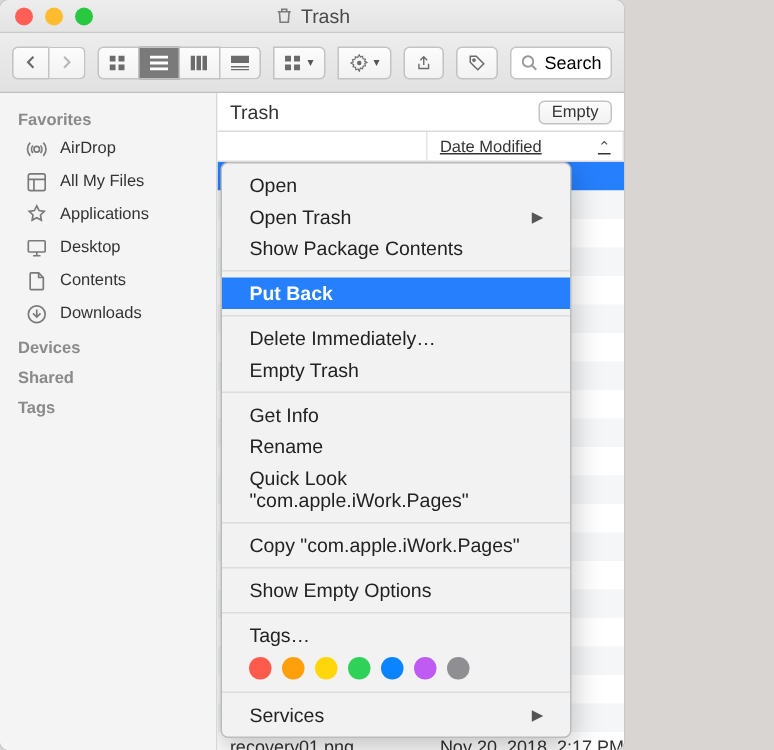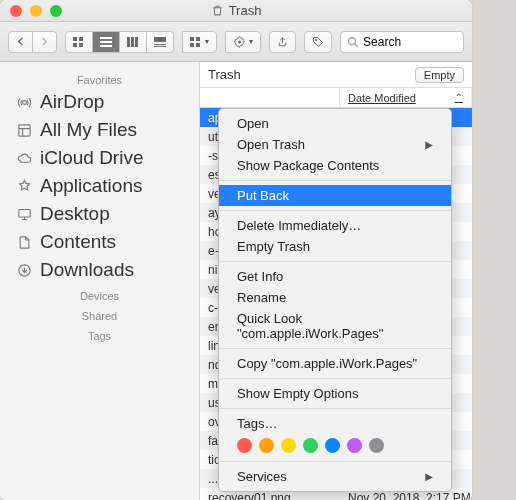--- a/index.html
+++ b/index.html
@@ -1,49 +1,49 @@
 <!DOCTYPE html>
 <html><head>
 <meta charset="utf-8">
 <style>
 * { margin:0; padding:0; box-sizing:border-box; font-family:-apple-system,"Helvetica Neue",Arial,sans-serif; }
 body { background:#d8d5d2; width:516px; height:500px; overflow:hidden; }
-.window { width:472px; height:500px; background:#fff; display:flex; flex-direction:column; border-radius:6px; overflow:hidden; box-shadow:0 0 1px rgba(0,0,0,.3); }
+.window { width:416px; height:500px; background:#fff; display:flex; flex-direction:column; border-radius:6px; overflow:hidden; box-shadow:0 0 1px rgba(0,0,0,.3); }
 .titlebar { height:22px; background:linear-gradient(#ededed,#e4e4e4); display:flex; align-items:center; position:relative; border-bottom:1px solid #c9c9c9; }
 .traffic { display:flex; gap:8px; padding-left:10px; }
 .tl { width:12px; height:12px; border-radius:50%; }
 .r{background:#ff5f57;} .y{background:#febc2e;} .g{background:#28c840;}
 .title { position:absolute; left:0; right:0; text-align:center; font-size:13px; color:#4a4a4a; display:flex; align-items:center; justify-content:center; gap:5px; }
 .toolbar { height:40px; background:linear-gradient(#ededed,#e1e1e1); border-bottom:1px solid #bfbfbf; display:flex; align-items:center; padding:0 8px; gap:8px; }
 .seg { display:flex; }
 .btn { height:22px; background:linear-gradient(#fcfcfc,#f2f2f2); border:1px solid #c3c3c3; display:flex; align-items:center; justify-content:center; font-size:11px; color:#555; padding:0 7px; }
 .seg .btn:first-child{border-radius:4px 0 0 4px;} .seg .btn:last-child{border-radius:0 4px 4px 0;} .seg .btn+.btn{border-left:none;}
 .btn.solo{border-radius:4px;}
 .btn.act{background:#7a7a7a;color:#fff;}
 .search { flex:1; max-width:160px; margin-left:auto; height:22px; border:1px solid #c3c3c3; border-radius:4px; background:#fff; display:flex; align-items:center; padding:0 6px; gap:4px; color:#000000; font-size:12px; }
 .body { flex:1; display:flex; overflow:hidden; }
 .sidebar { width:200px; background:#f5f4f4; border-right:1px solid #d7d7d7; padding:6px 0; overflow:hidden; }
-.shead { font-size:11px; color:#8a8a8a; font-weight:400; padding:6px 12px 2px;text-align:center; }
-.sitem { display:flex; align-items:center; gap:8px; padding:3px 12px 3px 16px; font-size:19px; color:#333; }
+.shead { font-size:11px; color:#8a8a8a; font-weight:700; padding:6px 12px 2px; }
+.sitem { display:flex; align-items:center; gap:8px; padding:3px 12px 3px 16px; font-size:11px; color:#333; }
 .sitem .ic { width:16px; height:16px; display:flex; align-items:center; justify-content:center; color:#7a7a7a; }
 .main { flex:1; display:flex; flex-direction:column; position:relative; background:#fff; }
 .mhead { height:26px; border-bottom:1px solid #dcdcdc; display:flex; align-items:center; padding:0 8px; font-size:13px; color:#333; }
 .emptybtn { margin-left:auto; font-size:11px; padding:1px 8px; border:1px solid #c3c3c3; border-radius:4px; background:linear-gradient(#fcfcfc,#f2f2f2); }
 .cols { height:20px; border-bottom:1px solid #dcdcdc; display:flex; font-size:11px; color:#333; }
 .col { padding:3px 8px; border-right:1px solid #e6e6e6; display:flex; align-items:center; }
 .c1{width:140px;} .c2{flex:1; justify-content:space-between;text-decoration:underline;}
 .rows { flex:1; overflow:hidden; position:relative; }
 .row { display:flex; height:19px; font-size:12px; color:#333; align-items:center; }
 .row:nth-child(even){background:#f4f6f8;}
 .row.sel { background:#267ffd; color:#fff; }
 .rc1{width:140px; padding-left:8px; white-space:nowrap; overflow:hidden;}
 .rc2{flex:1; padding-left:8px; white-space:nowrap;}
-.ctxmenu { position:absolute; top:0; left:18px; width:234px; background:#f2f2f2; border:1px solid #bcbcbc; border-radius:5px; box-shadow:0 6px 20px rgba(0,0,0,.25); padding:4px 0; z-index:10; }
+.ctxmenu { position:absolute; top:0; left:2px; width:234px; background:#f2f2f2; border:1px solid #bcbcbc; border-radius:5px; box-shadow:0 6px 20px rgba(0,0,0,.25); padding:4px 0; z-index:10; }
 .mi { padding:3px 18px; font-size:13px; color:#222; display:flex; align-items:center; justify-content:space-between; }
-.mi.hi { background:#267ffd; color:#fff; }
+.mi.hi { background:#267ffd; color:#fff;font-weight:bold; }
 .msep { height:1px; background:#dcdcdc; margin:4px 0; }
 .tagrow { display:flex; gap:7px; padding:4px 18px; }
 .tagdot{width:15px;height:15px;border-radius:50%;}
 .chev{font-size:10px;color:#555;}
 svg{display:block;}
 </style>
 </head>
 <body>
 
 <div class="window">
@@ -167,28 +167,20 @@
             <svg width="15" height="15" viewBox="0 0 24 24" fill="none" stroke="#7a7a7a" stroke-width="1.8">
               <rect x="3" y="3" width="18" height="18" rx="2"></rect>
               <path d="M3 9h18M9 9v12"></path>
             </svg>
           </span>
           <span>All My Files</span>
         </div>
       <div class="sitem">
           <span class="ic">
             <svg width="15" height="15" viewBox="0 0 24 24" fill="none" stroke="#7a7a7a" stroke-width="1.8">
-              <path d="M6 16a4 4 0 1 1 .8-7.9A6 6 0 0 1 18 10a4 4 0 0 1 0 8H6z"></path>
-            </svg>
-          </span>
-          <span>iCloud Drive</span>
-        </div>
-      <div class="sitem">
-          <span class="ic">
-            <svg width="15" height="15" viewBox="0 0 24 24" fill="none" stroke="#7a7a7a" stroke-width="1.8">
               <path d="M12 2l2.5 5 5.5.8-4 3.9.9 5.5L12 14.7 7.1 17.2 8 11.7 4 7.8l5.5-.8z"></path>
             </svg>
           </span>
           <span>Applications</span>
         </div>
       <div class="sitem">
           <span class="ic">
             <svg width="15" height="15" viewBox="0 0 24 24" fill="none" stroke="#7a7a7a" stroke-width="1.8">
               <rect x="3" y="4" width="18" height="12" rx="1"></rect>
               <path d="M8 20h8M12 16v4"></path>

